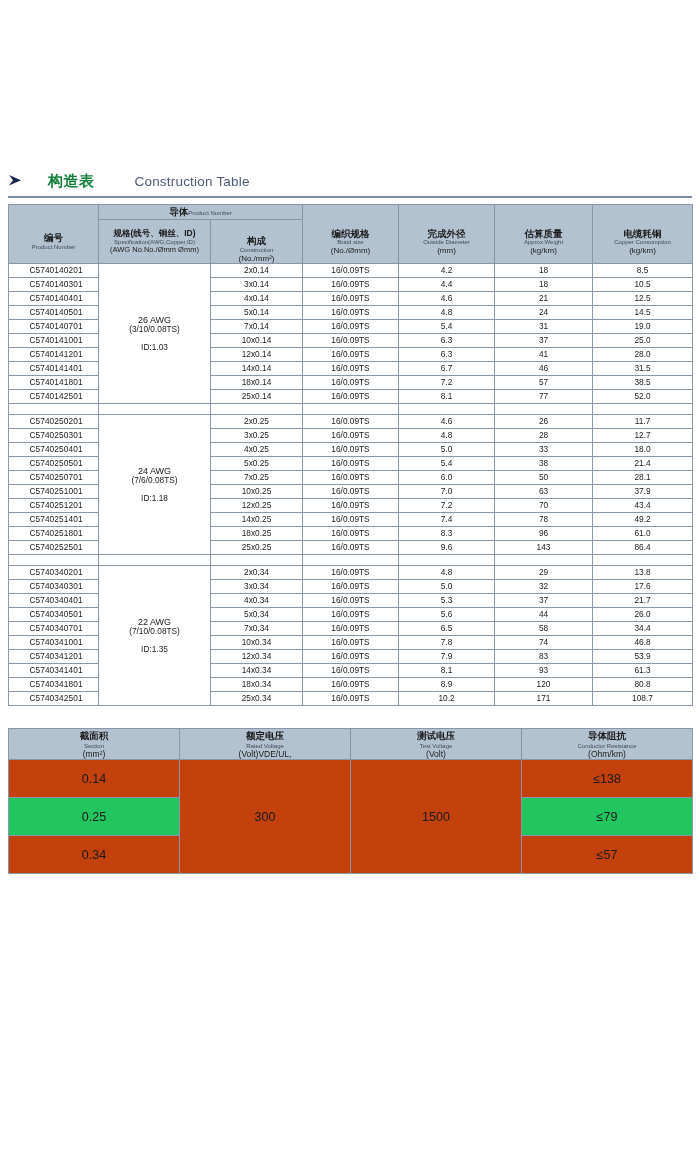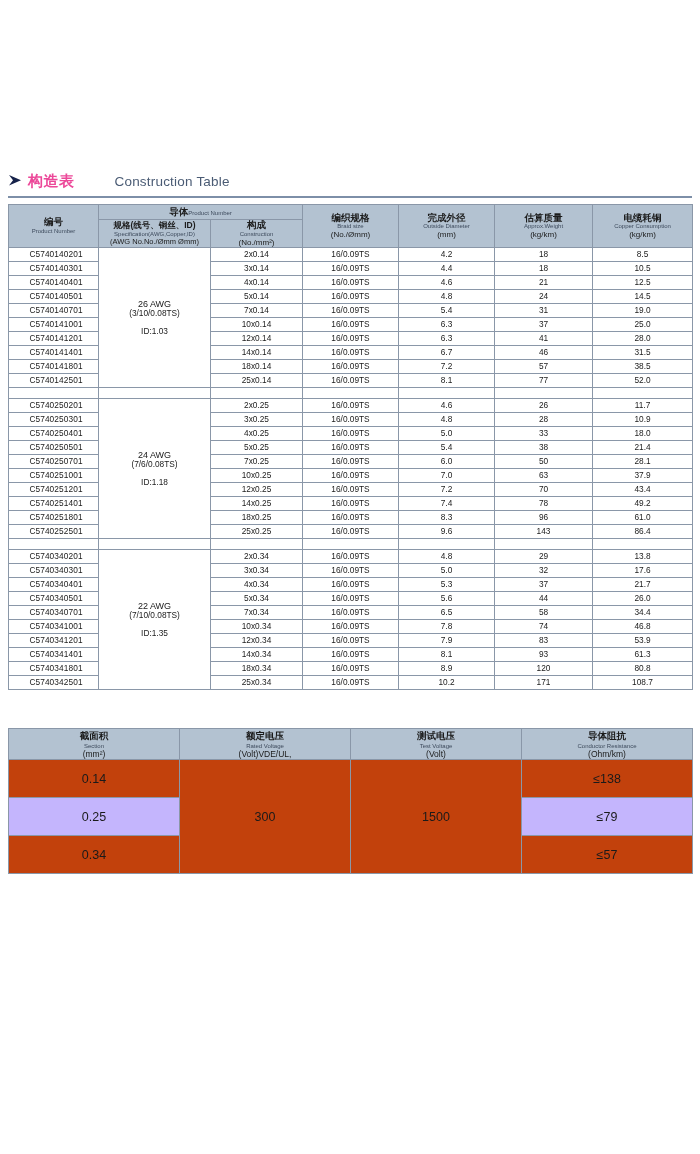--- a/index.html
+++ b/index.html
@@ -36,22 +36,23 @@
   .arrow-icon {
     width: 16px;
     height: 14px;
     margin-right: 4px;
     flex: none;
     display: block;
   }
   .title-cn {
     font-size: 15px;
     font-weight: bold;
-    color: #ec4899;
+    color: #15803d;
     letter-spacing: 0.5px;
+    margin-left: 20px;
   }
   .title-en {
     font-size: 13.5px;
     color: #4a5b74;
     margin-left: 40px;
     letter-spacing: 0.2px;
   }
   .title-underline {
     position: absolute;
     left: 8px;
@@ -80,20 +81,21 @@
   }
   .ctable thead td {
     background: #b3c2d1;
     color: #1c1c1c;
     height: 20px;
   }
   .hdr-cn {
     font-size: 9.5px;
     font-weight: bold;
     display: block;
+    margin-top: 16px;
   }
   .hdr-en {
     font-size: 6px;
     color: #3d4a5c;
     display: block;
   }
   .hdr-unit {
     font-size: 8px;
     display: block;
     text-align: center;
@@ -146,21 +148,21 @@
   .etable thead td {
     background: #b3c2d1;
     height: 30px;
   }
   .etable tbody td {
     height: 37px;
     font-size: 12.5px;
     background: #c2410c;
   }
   .etable tbody tr.alt td.shade {
-    background: #c4b5fd;
+    background: #22c55e;
   }
   .e-hdr-cn {
     font-size: 9.5px;
     font-weight: bold;
     display: block;
   }
   .e-hdr-en {
     font-size: 6px;
     color: #3d4a5c;
     display: block;
@@ -346,21 +348,21 @@
           <td>4.6</td>
           <td>26</td>
           <td>11.7</td>
         </tr>
         <tr class="cell-row">
           <td class="pn-cell">C5740250301</td>
           <td>3x0.25</td>
           <td>16/0.09TS</td>
           <td>4.8</td>
           <td>28</td>
-          <td>10.9</td>
+          <td>12.7</td>
         </tr>
         <tr class="cell-row">
           <td class="pn-cell">C5740250401</td>
           <td>4x0.25</td>
           <td>16/0.09TS</td>
           <td>5.0</td>
           <td>33</td>
           <td>18.0</td>
         </tr>
         <tr class="cell-row">

